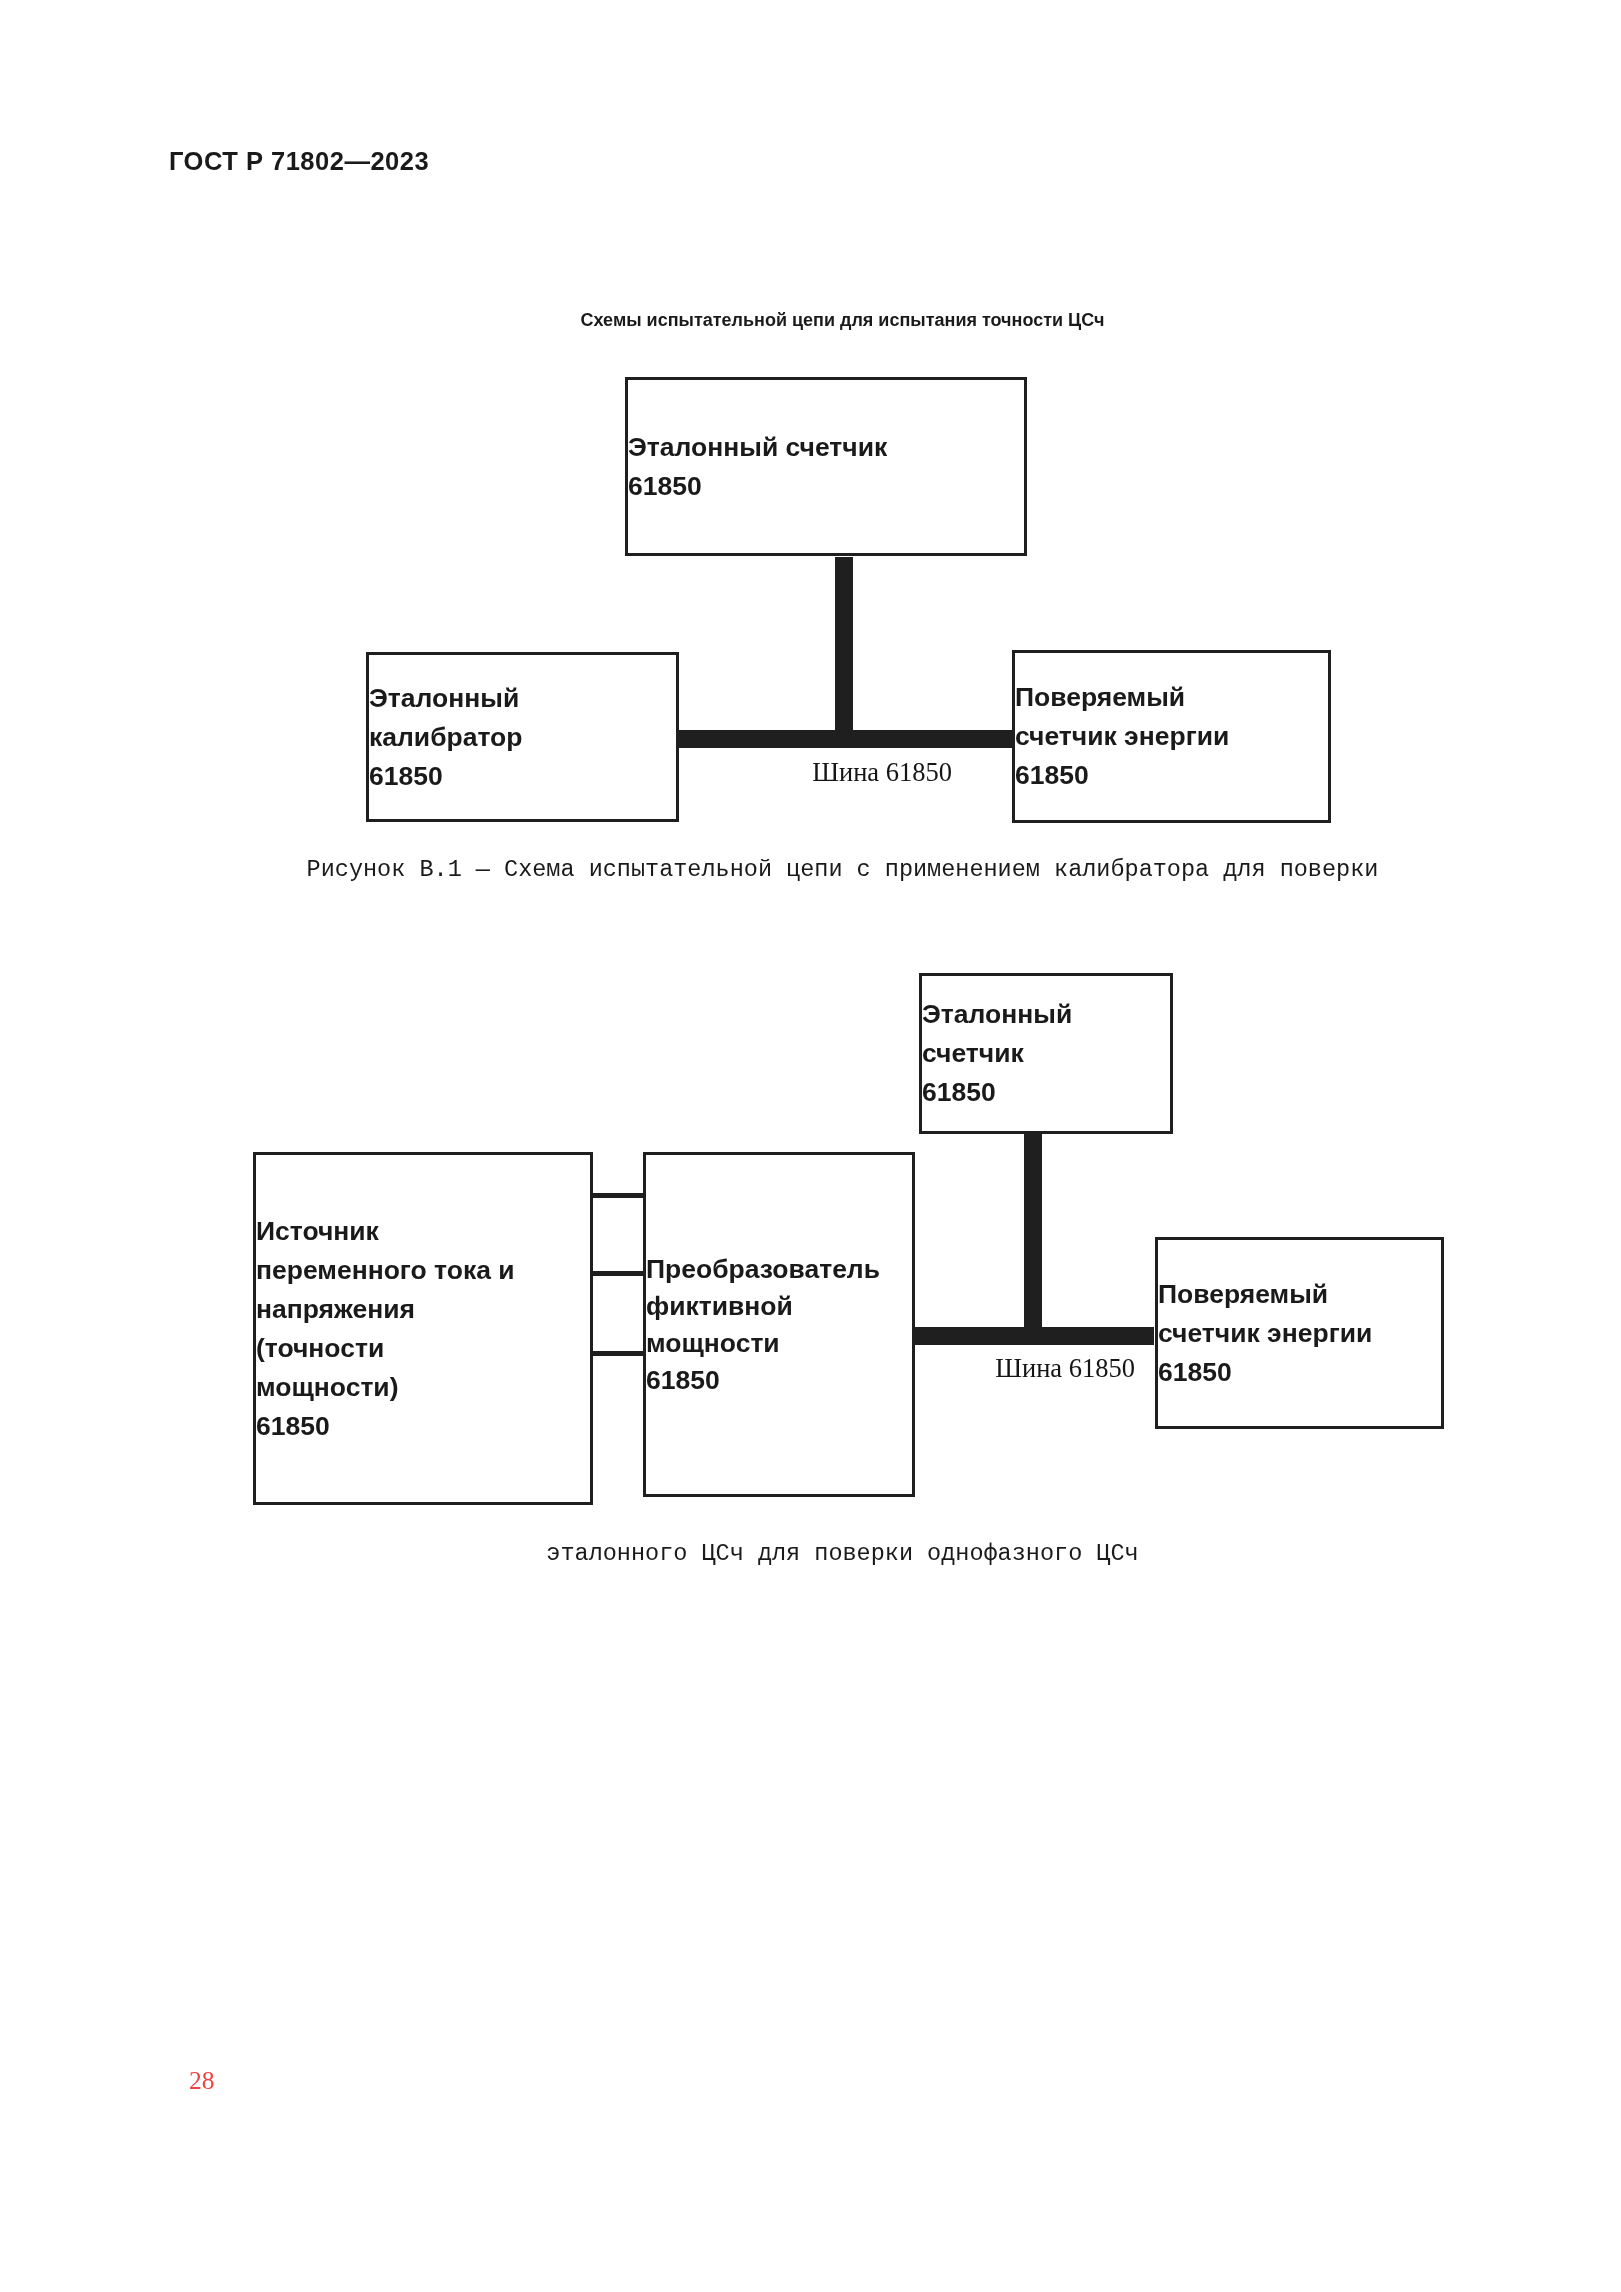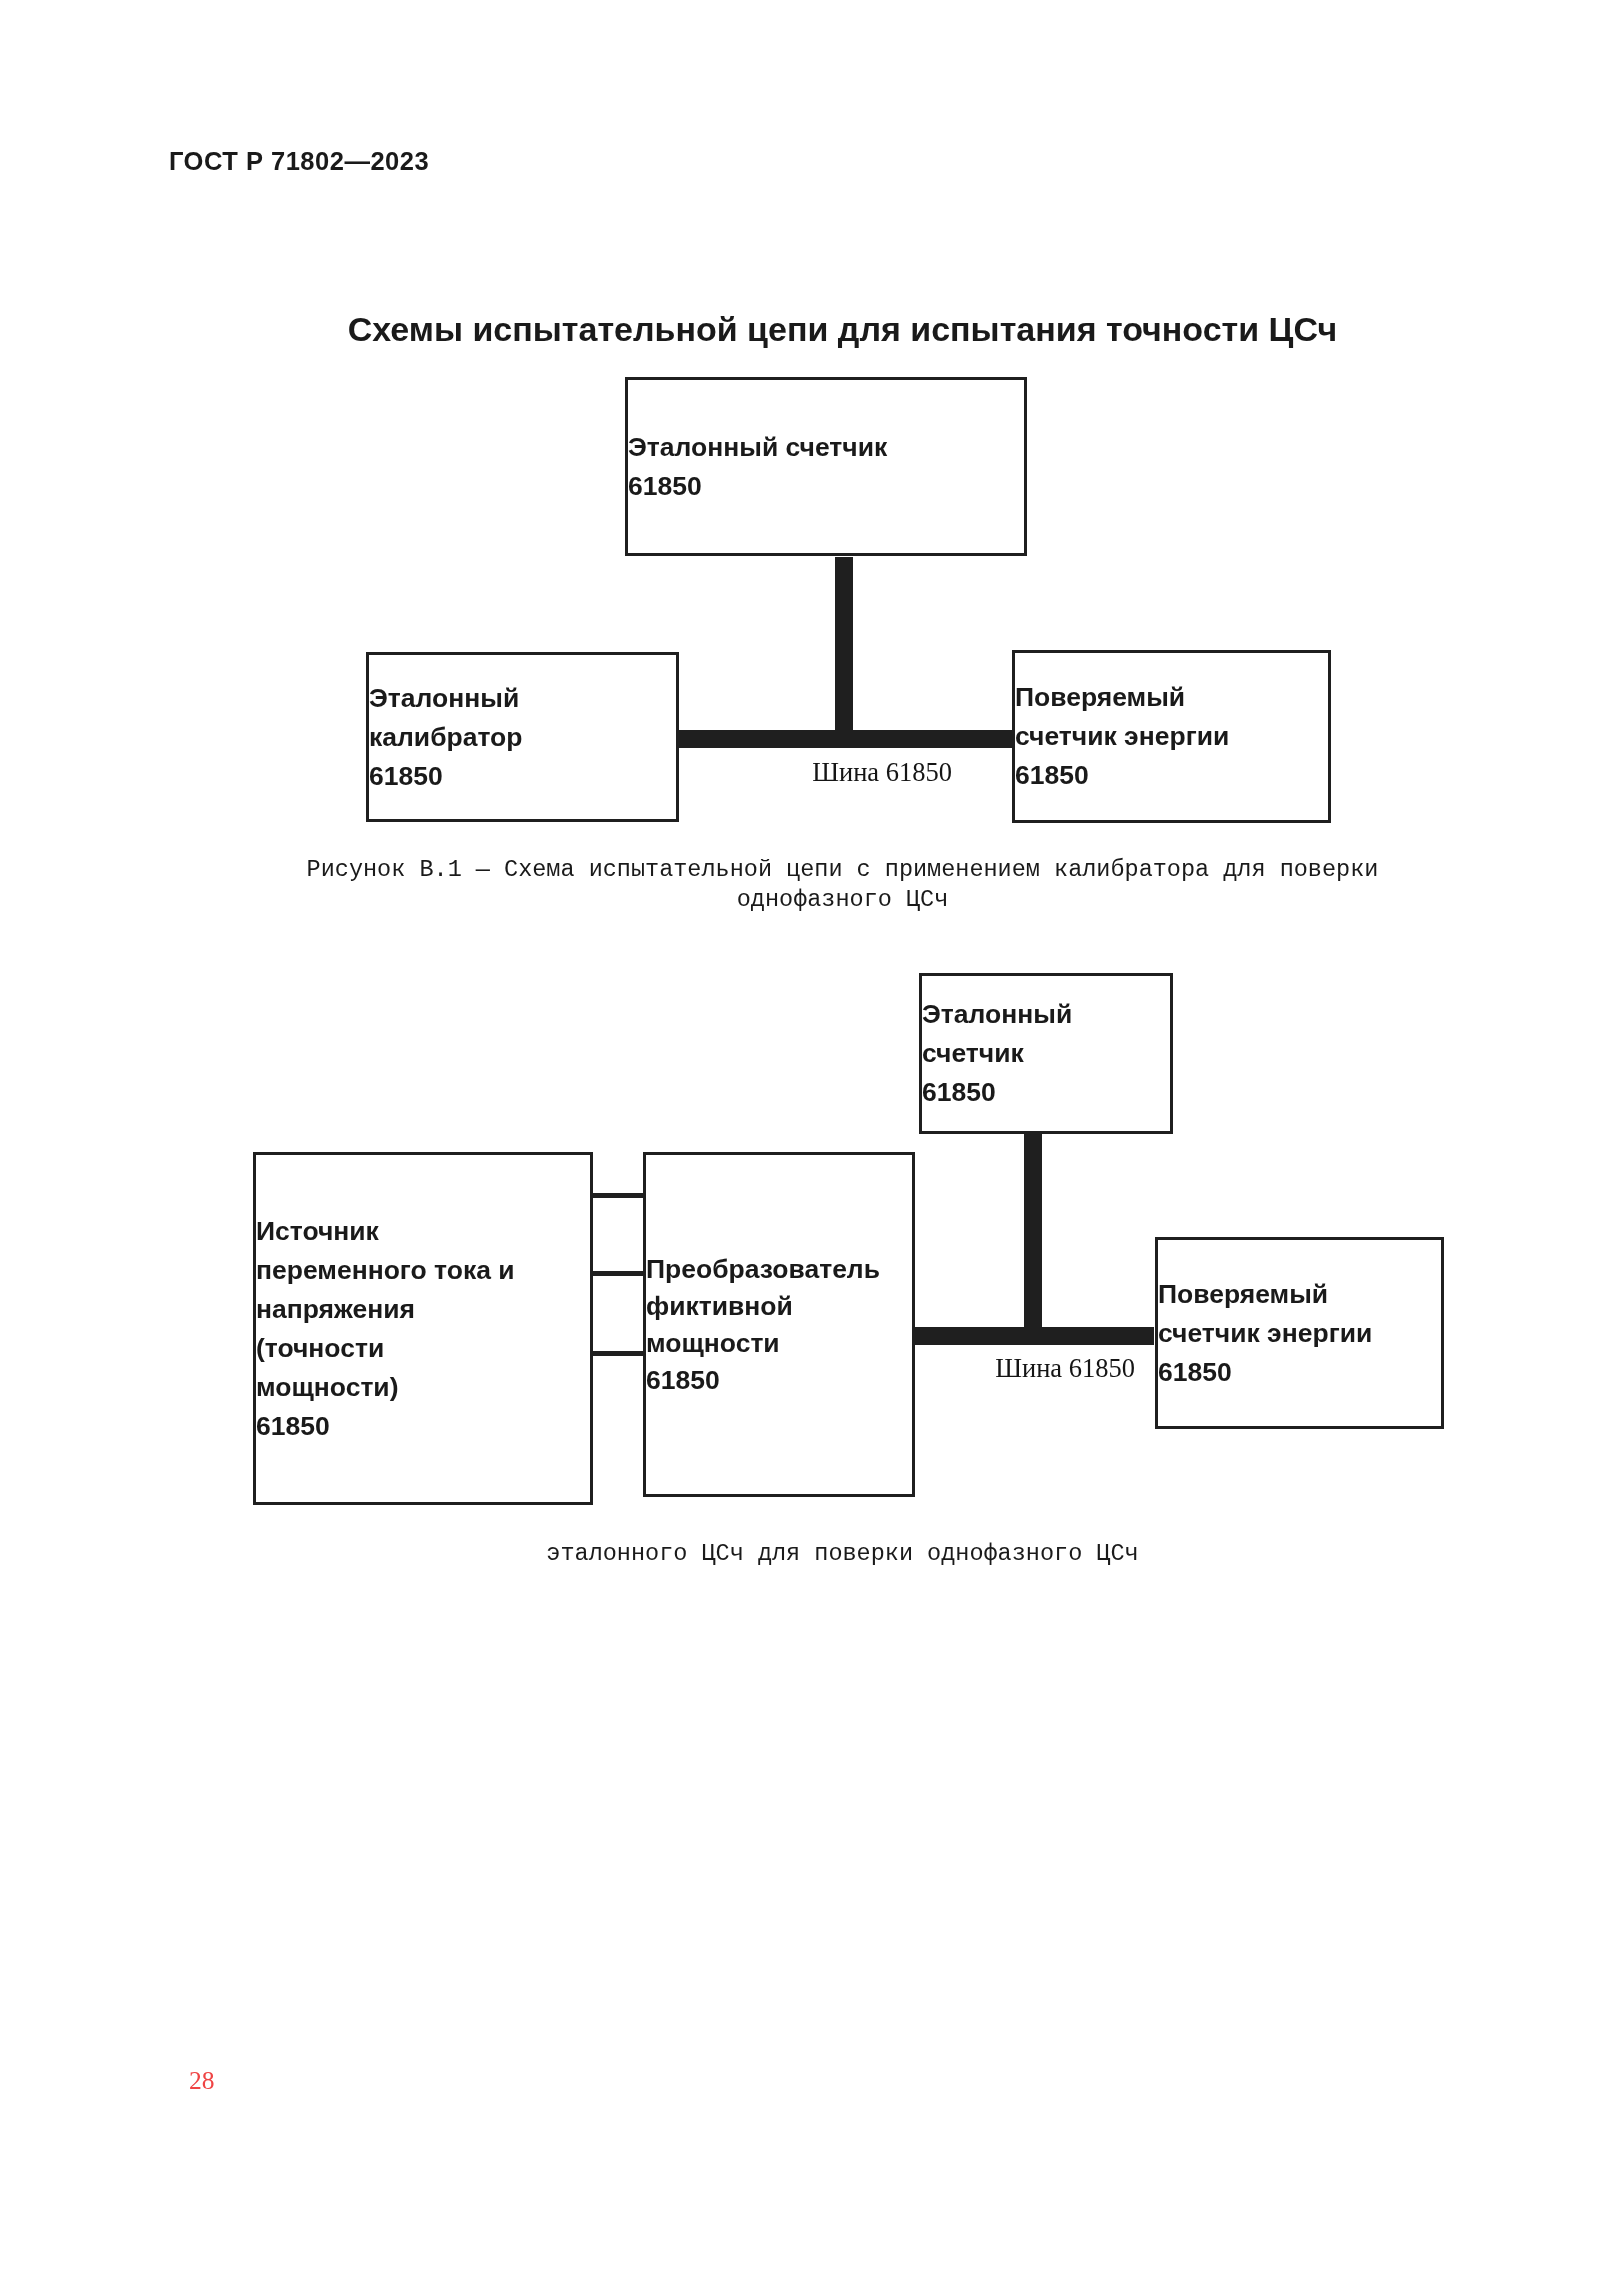--- a/index.html
+++ b/index.html
@@ -32,21 +32,21 @@
     text-align: center;
   }
   .appendix-block {
     top: 225px;
     font-size: 23.5px;
     font-weight: bold;
     line-height: 32px;
   }
   .main-heading {
     top: 310px;
-    font-size: 34px;
+    font-size: 18px;
     font-weight: bold;
   }
 
   
   .dbox {
     position: absolute;
     box-sizing: border-box;
     border: 3.9px solid #1f1f1f;
     background: #ffffff;
     display: flex;
@@ -118,21 +118,20 @@
     <div class="dbox" style="left:1012px; top:650px; width:319px; height:173px;">
       <span>Поверяемый</span>
       <span>счетчик энергии</span>
       <span>61850</span>
     </div>
 
     <div class="bus-label" style="left:736px; top:757px;">Шина 61850</div>
 
     <div class="caption" style="top:855px;">
       <div>Рисунок В.1 — Схема испытательной цепи с применением калибратора для поверки</div>
-      <div>однофазного ЦСч</div>
     </div>
   </div>
 
   <div>
 
     <div class="line" style="left:1024px; top:1134px; width:17.6px; height:211px;"></div>
     <div class="line" style="left:915px; top:1327px; width:239px; height:17.6px;"></div>
 
     <div class="line" style="left:590px; top:1193px; width:55px; height:4.9px;"></div>
     <div class="line" style="left:590px; top:1271px; width:55px; height:4.9px;"></div>

